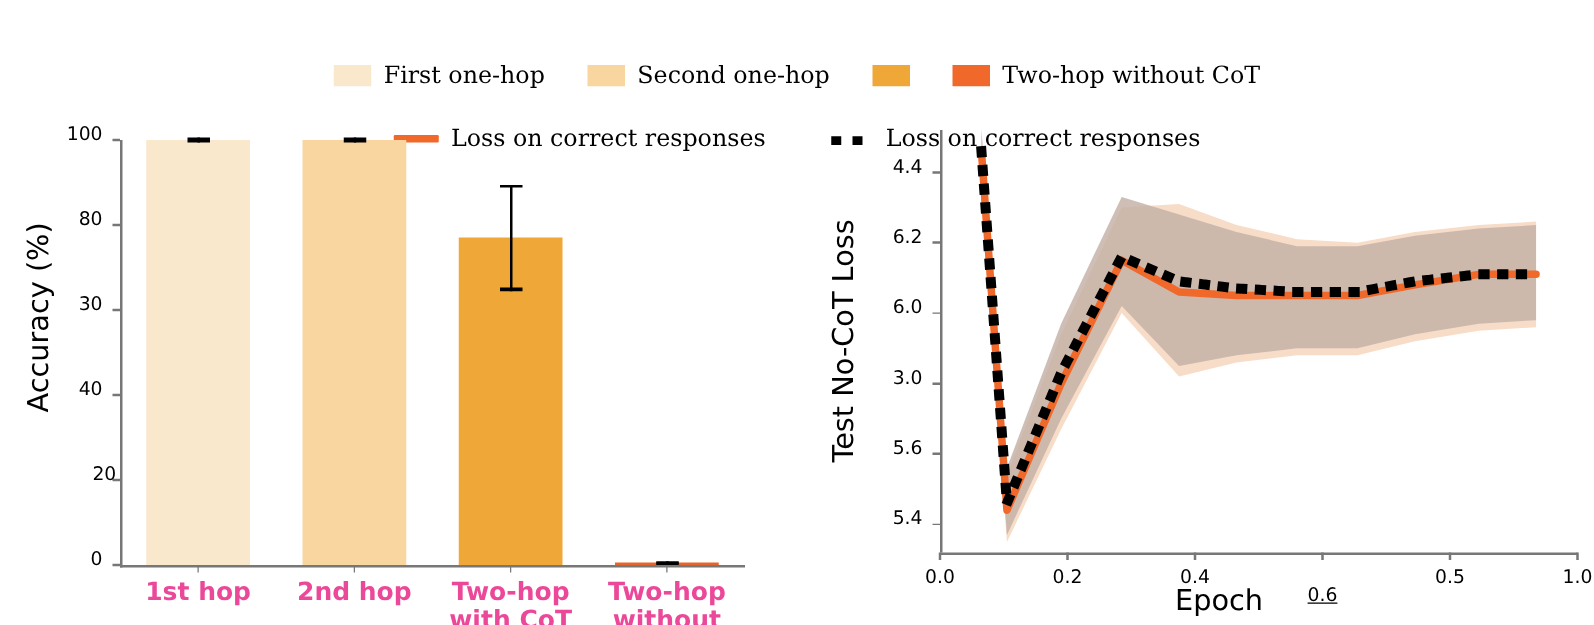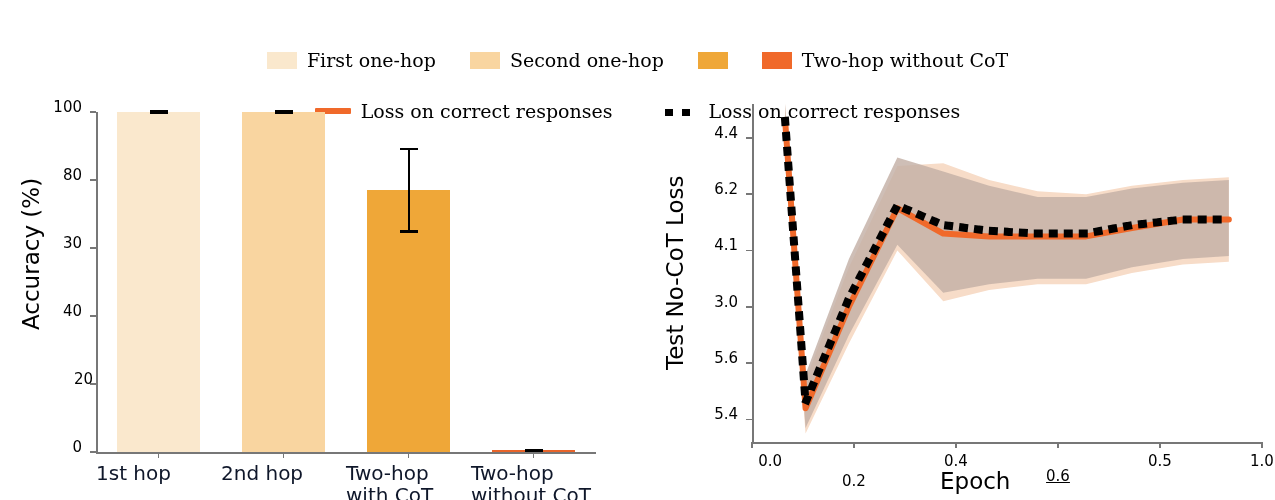--- a/index.html
+++ b/index.html
@@ -32,21 +32,21 @@
   .tlab-y{text-align:right;}
   .axtitle{position:absolute;font-size:23px;color:#000;white-space:nowrap;}
   .axtitle.rot{transform-origin:0 0;transform:rotate(-90deg);}
 
   
   .bar{position:absolute;bottom:0;}
   .errbar{position:absolute;}
   .errbar .stem{position:absolute;left:50%;margin-left:-1px;width:2px;background:#000;top:0;bottom:0;}
   .errbar .cap{position:absolute;left:50%;margin-left:-9px;width:18px;height:2.4px;background:#000;}
   .errbar .cap.top{top:0;} .errbar .cap.bot{bottom:0;}
-  .xcat{position:absolute;text-align:left;font-size:20px;color:#0f172a;line-height:1.12;}
+  .xcat{position:absolute;text-align:center;font-size:20px;color:#ec4899;line-height:1.12;font-weight:bold;}
 
   
   .plotsvg{position:absolute;left:0;top:0;}
 </style>
 </head>
 <body>
 
 <div id="fig">
 
   <div class="legend-row" id="legend-bars">
@@ -159,31 +159,31 @@
     <div class="spine-x" style="left:112px;top:442px;width:510px;"></div>
 
     <div id="line-yticks">
         <div class="tick tick-y" style="left: 106px; top: 418.667px;"></div>
         <div class="tlab tlab-y" style="left: 0px; width: 98px; top: 405.467px;">5.4</div>
         <div class="tick tick-y" style="left: 106px; top: 362.333px;"></div>
         <div class="tlab tlab-y" style="left: 0px; width: 98px; top: 349.133px;">5.6</div>
         <div class="tick tick-y" style="left: 106px; top: 306px;"></div>
         <div class="tlab tlab-y" style="left: 0px; width: 98px; top: 292.8px;">3.0</div>
         <div class="tick tick-y" style="left: 106px; top: 249.667px;"></div>
-        <div class="tlab tlab-y" style="left: 0px; width: 98px; top: 236.467px;">4.1</div>
+        <div class="tlab tlab-y" style="left: 0px; width: 98px; top: 236.467px;">6.0</div>
         <div class="tick tick-y" style="left: 106px; top: 193.333px;"></div>
         <div class="tlab tlab-y" style="left: 0px; width: 98px; top: 180.133px;">6.2</div>
         <div class="tick tick-y" style="left: 106px; top: 137px;"></div>
         <div class="tlab tlab-y" style="left: 0px; width: 98px; top: 123.8px;">4.4</div>
       </div>
     <div id="line-xticks">
         <div class="tick tick-x" style="left: 111.2px; top: 442px;"></div>
-        <div class="tlab" style="left: 82px; width: 60px; text-align: right; top: 452px;">0.0</div>
+        <div class="tlab" style="left: 82px; width: 60px; text-align: center; top: 452px;">0.0</div>
         <div class="tick tick-x" style="left: 213.2px; top: 442px;"></div>
-        <div class="tlab" style="left: 184px; width: 60px; text-align: center; top: 452px; margin-top: 20px;">0.2</div>
+        <div class="tlab" style="left: 184px; width: 60px; text-align: center; top: 452px;">0.2</div>
         <div class="tick tick-x" style="left: 315.2px; top: 442px;"></div>
         <div class="tlab" style="left: 286px; width: 60px; text-align: center; top: 452px;">0.4</div>
         <div class="tick tick-x" style="left: 417.2px; top: 442px;"></div>
         <div class="tlab" style="left: 388px; width: 60px; text-align: center; top: 467px; text-decoration: underline;">0.6</div>
         <div class="tick tick-x" style="left: 519.2px; top: 442px;"></div>
         <div class="tlab" style="left: 490px; width: 60px; text-align: center; top: 452px;">0.5</div>
         <div class="tick tick-x" style="left: 621.2px; top: 442px;"></div>
         <div class="tlab" style="left: 592px; width: 60px; text-align: center; top: 452px;">1.0</div>
       </div>
 

